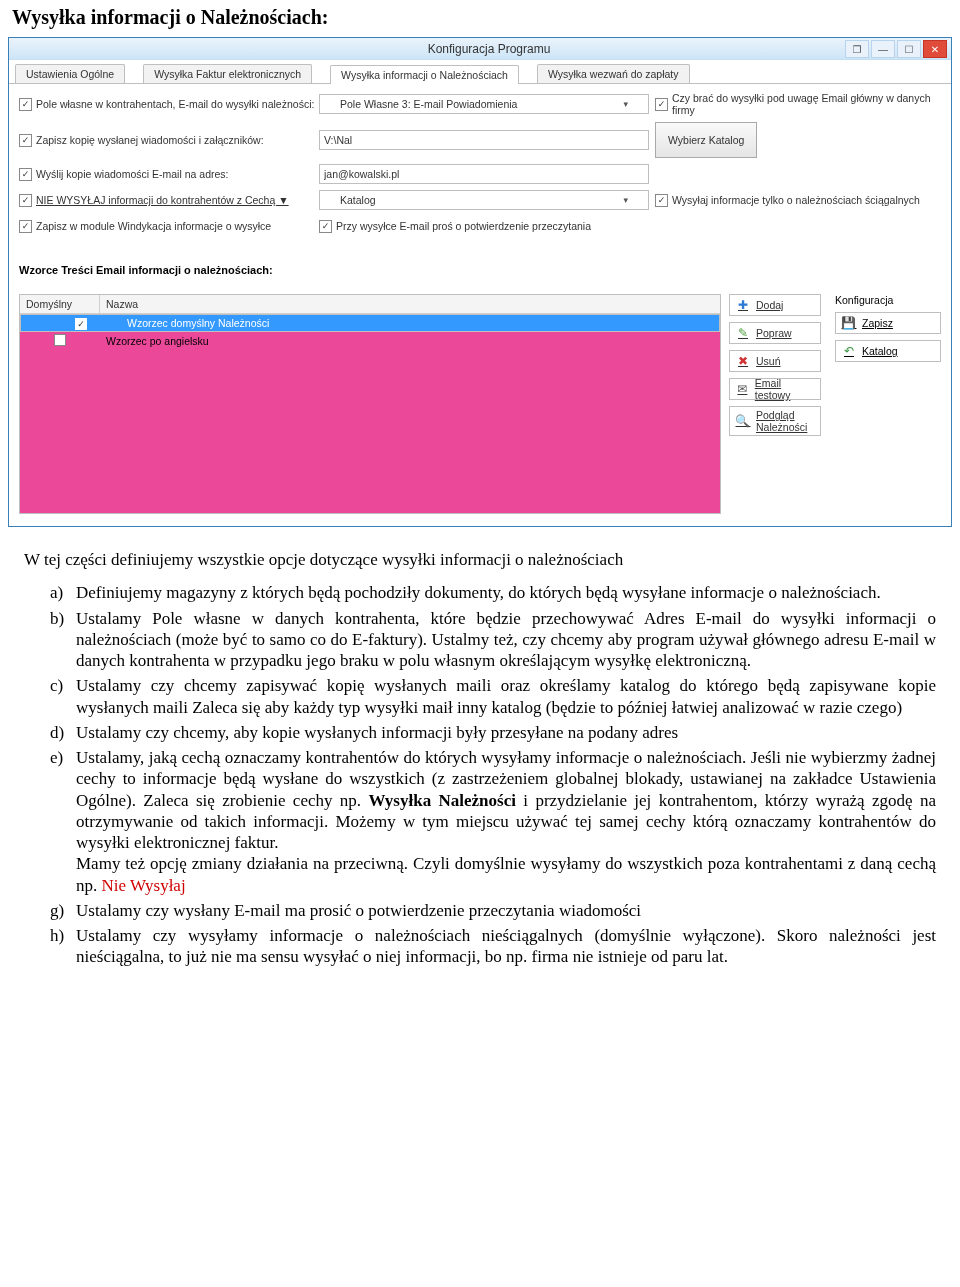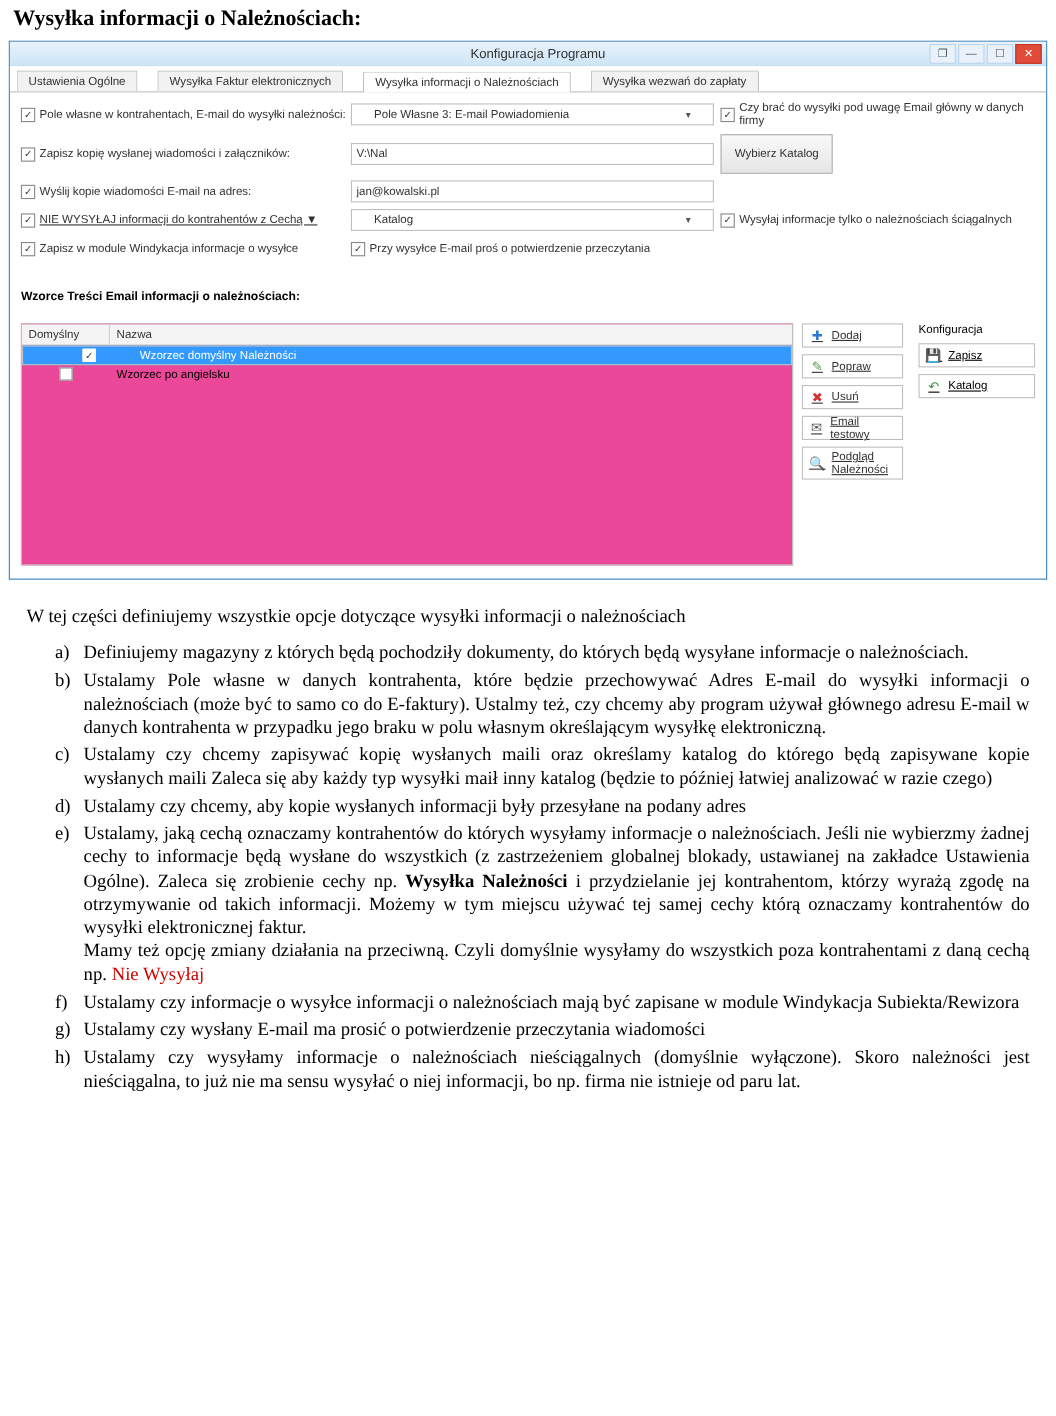--- a/index.html
+++ b/index.html
@@ -212,17 +212,16 @@
 </div>
 
 <div class="body-text">
   <p>W tej części definiujemy wszystkie opcje dotyczące wysyłki informacji o należnościach</p>
   <ol>
     <li><span class="lt">a)</span><span>Definiujemy magazyny z których będą pochodziły dokumenty, do których będą wysyłane informacje o należnościach.</span></li>
     <li><span class="lt">b)</span><span>Ustalamy Pole własne w danych kontrahenta, które będzie przechowywać Adres E-mail do wysyłki informacji o należnościach (może być to samo co do E-faktury). Ustalmy też, czy chcemy aby program używał głównego adresu E-mail w danych kontrahenta w przypadku jego braku w polu własnym określającym wysyłkę elektroniczną.</span></li>
     <li><span class="lt">c)</span><span>Ustalamy czy chcemy zapisywać kopię wysłanych maili oraz określamy katalog do którego będą zapisywane kopie wysłanych maili Zaleca się aby każdy typ wysyłki maił inny katalog (będzie to później łatwiej analizować w razie czego)</span></li>
     <li><span class="lt">d)</span><span>Ustalamy czy chcemy, aby kopie wysłanych informacji były przesyłane na podany adres</span></li>
     <li><span class="lt">e)</span><span>Ustalamy, jaką cechą oznaczamy kontrahentów do których wysyłamy informacje o należnościach. Jeśli nie wybierzmy żadnej cechy to informacje będą wysłane do wszystkich (z zastrzeżeniem globalnej blokady, ustawianej na zakładce Ustawienia Ogólne). Zaleca się zrobienie cechy np. </span><b>Wysyłka Należności</b><span> i przydzielanie jej kontrahentom, którzy wyrażą zgodę na otrzymywanie od takich informacji. Możemy w tym miejscu używać tej samej cechy którą oznaczamy kontrahentów do wysyłki elektronicznej faktur.</span><br><span>Mamy też opcję zmiany działania na przeciwną. Czyli domyślnie wysyłamy do wszystkich poza kontrahentami z daną cechą np. </span><span class="redtxt">Nie Wysyłaj</span></li>
-    <li><span class="lt">f)</span><span>Ustalamy czy informacje o wysyłce informacji o należnościach mają być zapisane w module Windykacja Subiekta/Rewizora</span></li>
     <li><span class="lt">g)</span><span>Ustalamy czy wysłany E-mail ma prosić o potwierdzenie przeczytania wiadomości</span></li>
     <li><span class="lt">h)</span><span>Ustalamy czy wysyłamy informacje o należnościach nieściągalnych (domyślnie wyłączone). Skoro należności jest nieściągalna, to już nie ma sensu wysyłać o niej informacji, bo np. firma nie istnieje od paru lat.</span></li>
   </ol>
 </div>
 
 </body></html>

